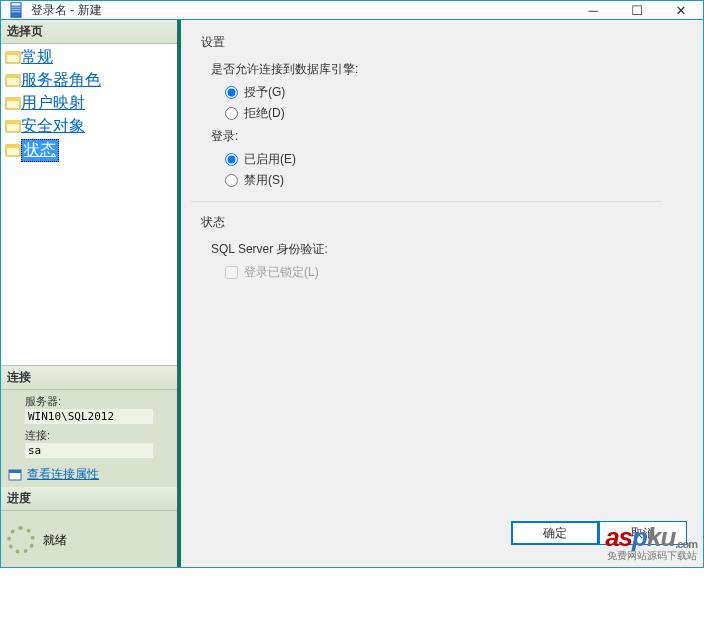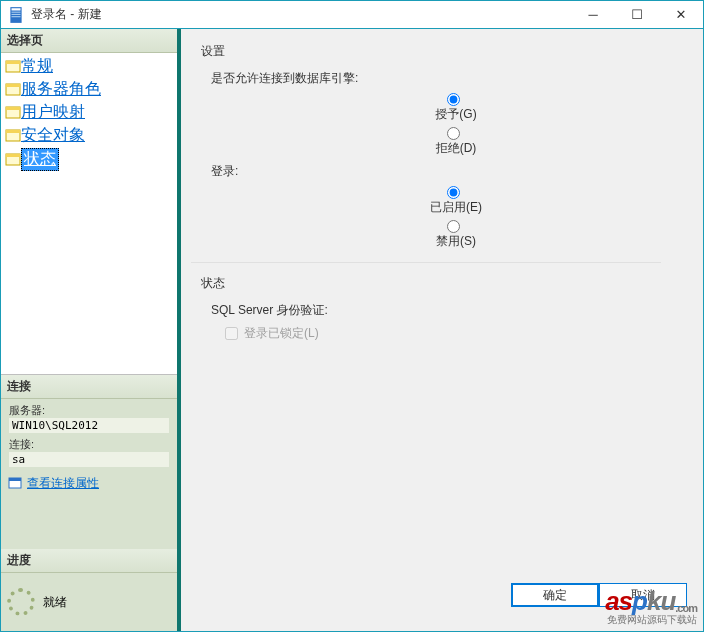--- a/index.html
+++ b/index.html
@@ -1,46 +1,46 @@
 <!DOCTYPE html>
 <html><head>
   <meta charset="utf-8">
   <style>
     * { box-sizing: border-box; margin: 0; padding: 0; }
     body { font-family: "Microsoft YaHei", "SimSun", Tahoma, sans-serif; font-size: 12px; background: #fff; }
-    .window { width: 704px; height: 632px; border: 1px solid #1a9cb7; display: flex; flex-direction: column; overflow: hidden; position: relative; }
+    .window { width: 704px; height: 568px; border: 1px solid #1a9cb7; display: flex; flex-direction: column; overflow: hidden; position: relative; }
     .titlebar { background: #fff; height: 28px; display: flex; align-items: center; border-bottom: 1px solid #1a9cb7; }
     .titlebar .appicon { width: 18px; height: 18px; margin: 0 6px; }
     .titlebar .title { flex: 1; font-size: 12px; color: #333; }
     .titlebar .winbtns { display: flex; height: 100%; }
     .titlebar .winbtn { width: 44px; display: flex; align-items: center; justify-content: center; font-family: Arial; font-size: 13px; color: #333; cursor: default; }
     .body { flex: 1; display: flex; }
     .sidebar { width: 180px; border-right: 4px solid #0f766e; display: flex; flex-direction: column; background: #f0f0f0; }
     .panel-header { background: linear-gradient(#e6ede0,#d8e2cf); border-bottom: 1px solid #b8c4a8; padding: 3px 6px; font-weight: bold; color: #333; font-size: 12px; }
     .page-list { background: #fff; flex: 0 0 auto; padding: 2px 0; height: 322px; border-bottom: 1px solid #bfbfbf; }
     .page-item { display: flex; align-items: center; padding: 1px 4px; font-size: 16px; color: #0066cc; cursor: default; }
     .page-item.selected .txt { background: #3399ff; color: #fff; padding: 0 2px; border: 1px dotted #000; }
     .page-item .txt { text-decoration: underline; }
     .gap { flex: 1; }
-    .conn-block { background: #d8e2cf; padding: 2px 8px; font-size: 11px; }
+    .conn-block { background: #d8e2cf; padding: 2px 24px; font-size: 11px; }
     .conn-block .lbl { color: #333; padding-top: 2px; }
     .conn-block .val { background: #eef2e6; font-family: Consolas, monospace; padding: 1px 3px; margin-bottom: 2px; }
-    .conn-link { display: flex; align-items: flex-start; padding: 4px 6px; background: #d8e2cf; }
+    .conn-link { display: flex; align-items: flex-end; padding: 4px 6px; background: #d8e2cf; }
     .conn-link a { color: #0066cc; text-decoration: underline; margin-left: 4px; font-size: 12px; }
     .progress-block { background: #d8e2cf; padding: 6px; display: flex; align-items: center; height: 58px; }
     .progress-icon { width: 28px; height: 28px; border-radius: 50%; border: 4px dotted #9db07a; margin-right: 8px; }
     .main { flex: 1; display: flex; flex-direction: column; background: #f0f0f0; }
     .toolbar { height: 28px; border-bottom: 1px solid #cfcfcf; display: flex; align-items: center; padding: 0 6px; gap: 4px; background: #f5f5f5; }
     .tb-btn { display: flex; align-items: center; padding: 2px 4px; font-size: 12px; cursor: default; }
     .tb-btn svg,.tb-btn .ic { margin-right: 3px; }
     .tb-sep { color: #888; padding: 0 2px; }
     .content { flex: 1; position: relative; background: #f0f0f0; padding: 14px 16px 0 20px; font-size: 12px; color: #333; }
     .section-title { margin-bottom: 10px; }
     .field-label { margin: 6px 0 6px 10px; }
-    .radio-row { display: flex; align-items: center; margin: 4px 0 4px 24px; flex-direction: column; }
+    .radio-row { display: flex; align-items: center; margin: 4px 0 4px 24px; }
     .radio-row input { margin-right: 6px; }
     .checkbox-row { display: flex; align-items: center; margin: 6px 0 6px 24px; color: #a0a0a0; }
     .checkbox-row input { margin-right: 6px; }
     .button-bar { position: absolute; right: 16px; bottom: 24px; display: flex; }
     .btn { width: 88px; height: 24px; border: 1px solid #0078d7; background: #fff; font-size: 12px; display: flex; align-items: center; justify-content: center; cursor: default; }
     .btn.default { border: 2px solid #0078d7; }
     .watermark { position: absolute; right: 6px; bottom: 4px; font-family: Arial Black, Arial; font-size: 26px; font-style: italic; font-weight: 900; pointer-events: none; letter-spacing:-1px; }
     .watermark .a { color: #c00000; }
     .watermark .s { color: #c00000; }
     .watermark .p { color: #2c72c7; }

